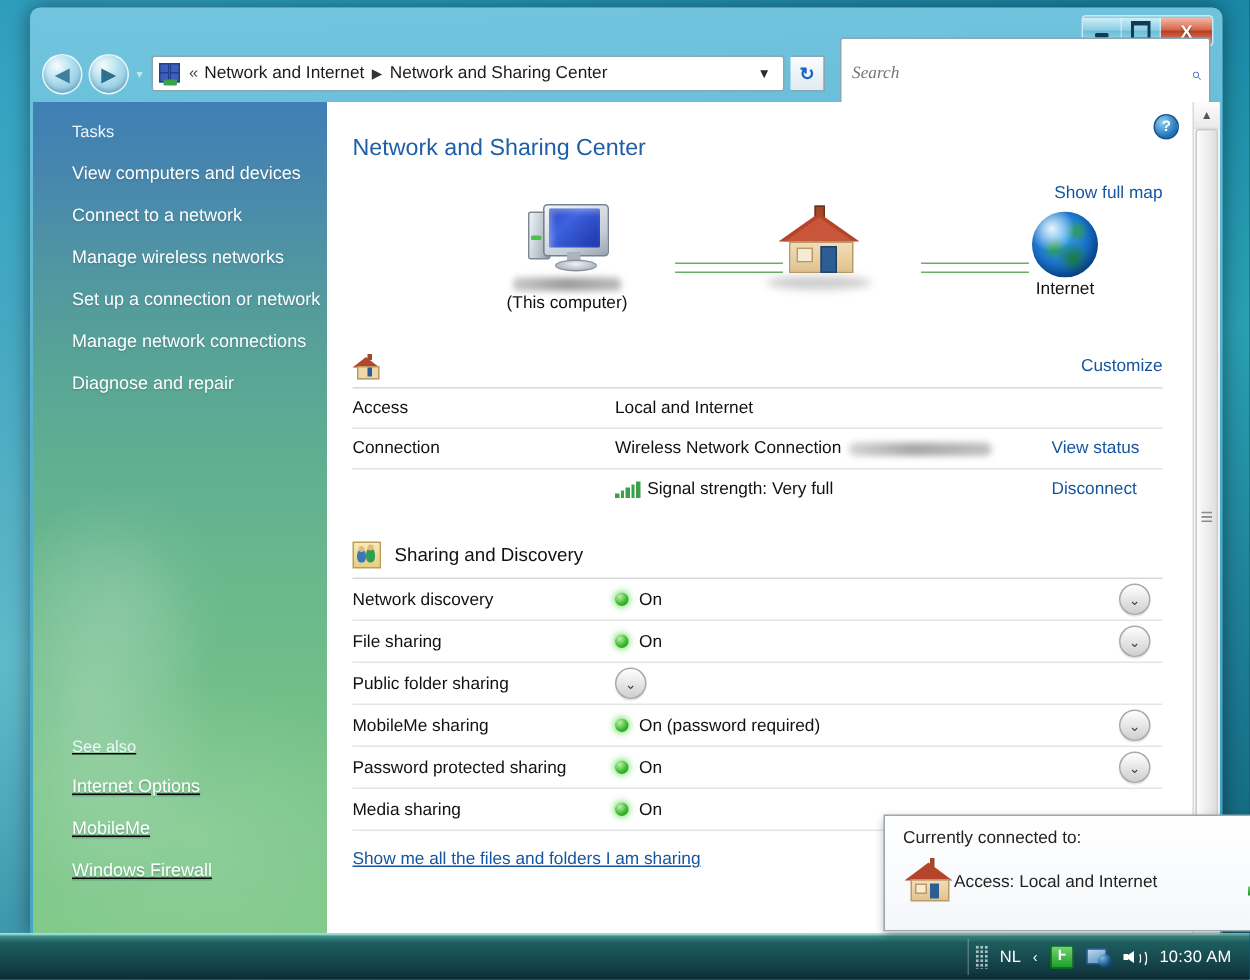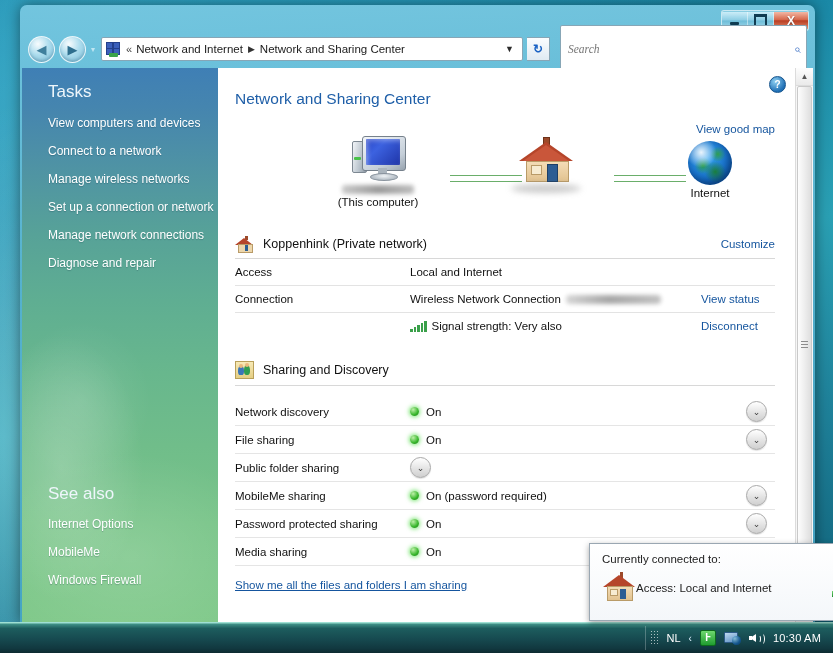--- a/index.html
+++ b/index.html
@@ -184,27 +184,27 @@
        #5fae92 42%, #68b78d 55%, #70bd8a 68%, #78c488 82%, #80c98a 100%);
   }
   #sidebar::before{
     content:"";position:absolute;inset:0;
     background:
       radial-gradient(ellipse 70% 40% at 20% 72%, rgba(255,255,255,0.22), rgba(255,255,255,0) 60%),
       radial-gradient(ellipse 120% 30% at 55% 88%, rgba(255,255,255,0.14), rgba(255,255,255,0) 62%),
       radial-gradient(ellipse 55% 22% at 30% 60%, rgba(255,255,255,0.10), rgba(255,255,255,0) 65%);
   }
   #sidebar-inner{position:relative;z-index:2;padding:14px 0 0 26px;}
-  .side-head{color:#eef6fb;font-size:17px;margin-bottom:14px;}
+  .side-head{color:#eef6fb;font-size:11px;margin-bottom:14px;}
   .side-link{
     color:#ffffff;font-size:12px;margin-bottom:14px;display:block;
     text-shadow:0 1px 1px rgba(0,40,60,.25);
     cursor:pointer; width:max-content;
   }
-  #seealso{position:absolute;left:26px;bottom:22px;z-index:2;}
+  #seealso{position:absolute;left:26px;bottom:22px;z-index:2;text-decoration:underline;}
   #seealso .side-head{margin-bottom:13px;}
 
   
   #main{
     flex:1;position:relative;background:#ffffff;overflow:hidden;
     display:flex;
   }
   #content{
     flex:1;position:relative;padding:0 0 0 0;min-width:0;
   }
@@ -339,21 +339,21 @@
   }
   .bars{display:inline-flex;align-items:flex-end;gap:1px;height:11px;}
   .bars i{display:block;width:2.5px;background:#3aa04a;}
   .bars i:nth-child(1){height:3px}
   .bars i:nth-child(2){height:5px}
   .bars i:nth-child(3){height:7px}
   .bars i:nth-child(4){height:9px}
   .bars i:nth-child(5){height:11px}
 
   
-  #sharing-rows{margin-top:12px;}
+  #sharing-rows{margin-top:0;}
   .srow{
     display:flex;align-items:center;height:27px;
     border-bottom:1px solid #e5e5e5;font-size:11.5px;color:#111;
   }
   .srow .lab{width:175px;flex:0 0 175px;}
   .srow .stat{flex:1;display:flex;align-items:center;gap:7px;}
   .dot{width:9px;height:9px;border-radius:50%;flex:0 0 auto;}
   .dot.on{
     background:radial-gradient(circle at 35% 30%,#bdf0a8,#35b529 60%,#1d7c1a);
     box-shadow:0 0 4px 1px rgba(80,220,70,.75);
@@ -495,21 +495,21 @@
       </div>
     </div>
 
     <div id="main">
       <div id="content">
 
         <div id="help-btn">?</div>
 
         <div id="page-title">Network and Sharing Center</div>
 
-        <div id="viewfullmap">View good map</div>
+        <div id="viewfullmap">Show full map</div>
 
         <div id="netmap">
           <div class="node" style="left:100px;top:0;width:120px;">
             <div class="pc">
               <i class="tower"></i>
                 <i class="led"></i>
                 <i class="mon"></i>
               <i class="screen"></i>
                 <i class="stand"></i>
                 <i class="base"></i>
@@ -541,21 +541,20 @@
         </div>
 
         <div class="sect" style="margin-top:16px;">
           <div class="sect-head">
             <span class="mini-house">
               <i class="c"></i>
                 <i class="r"></i>
                 <i class="w"></i>
                 <i class="d"></i>
             </span>
-            <span class="title">Koppenhink (Private network)</span>
             <span class="right-link">Customize</span>
           </div>
 
           <div class="drow">
             <span class="lab">Access</span>
             <span class="val">Local and Internet</span>
             <span class="act"></span>
           </div>
 
           <div class="drow">
@@ -570,21 +569,21 @@
           <div class="drow nob">
             <span class="lab"></span>
             <span class="val">
               <span class="bars">
                 <i></i>
                   <i></i>
                   <i></i>
                   <i></i>
                   <i></i>
               </span>
-              <span>Signal strength:  Very also</span>
+              <span>Signal strength:  Very full</span>
             </span>
             <span class="act">Disconnect</span>
           </div>
         </div>
 
         <div class="sect" style="margin-top:22px;">
           <div class="sect-head">
             <span class="mini-people">
               <i class="p1"></i>
                 <i class="p2"></i>

